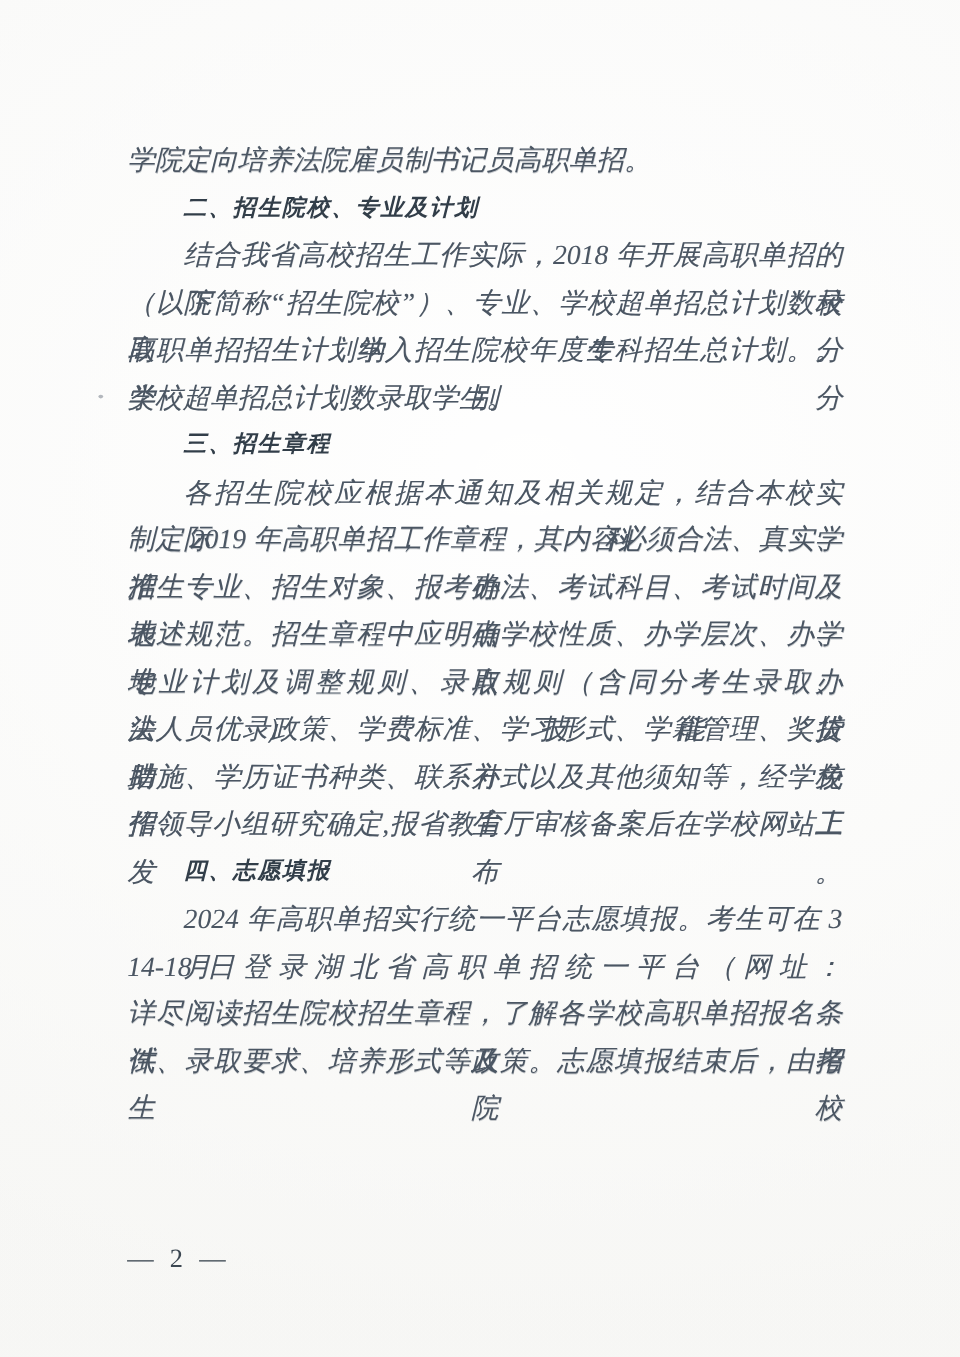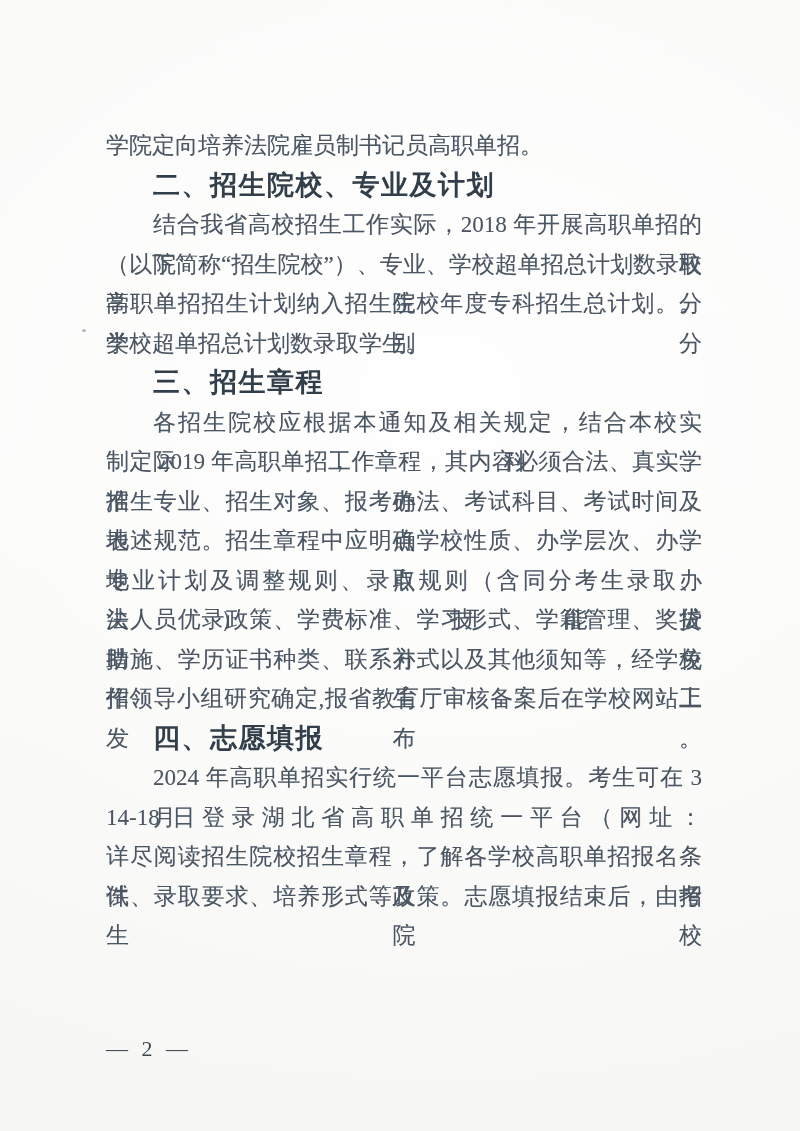--- a/index.html
+++ b/index.html
@@ -15,22 +15,23 @@
     background:
       radial-gradient(ellipse 900px 700px at 55% 35%, rgba(255,255,255,0.9), rgba(244,244,242,0.35)),
       linear-gradient(180deg, #fbfbfa 0%, #fafaf8 60%, #f8f8f6 100%);
     background-color: #fbfbf9;
     overflow: hidden;
     font-family: "Liberation Serif", "DejaVu Serif", serif;
   }
   .doc {
     position: absolute;
     left: 106px;
-    top: 126px;
+    top: 114px;
     width: 596px;
+    font-style: italic;
   }
   .line {
     font-size: 23px;
     line-height: 39.5px;
     height: 39.5px;
     color: #4b5663;
     text-shadow: 0.3px 0.3px 0.4px rgba(75,86,99,0.30);
     white-space: nowrap;
     overflow: visible;
   }
@@ -39,21 +40,21 @@
     text-align: justify;
     text-align-last: justify;
     text-justify: inter-character;
   }
   .line.indent { padding-left: 47px; }
   .line.fill.indent { width: 549px; }
   .line.heading {
     font-family: "Liberation Sans", "DejaVu Sans", sans-serif;
     font-weight: bold;
     color: #323e49;
-    font-size: 27px;
+    font-size: 19px;
     letter-spacing: 1.5px;
     text-shadow: none;
   }
   .footer {
     position: absolute;
     left: 106px;
     top: 1036px;
     font-size: 22px;
     letter-spacing: 4px;
     color: #3c4752;

